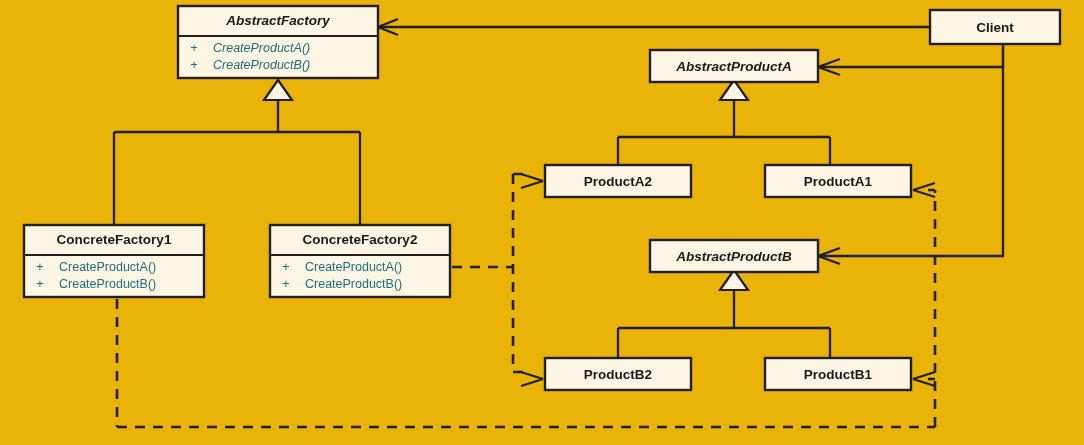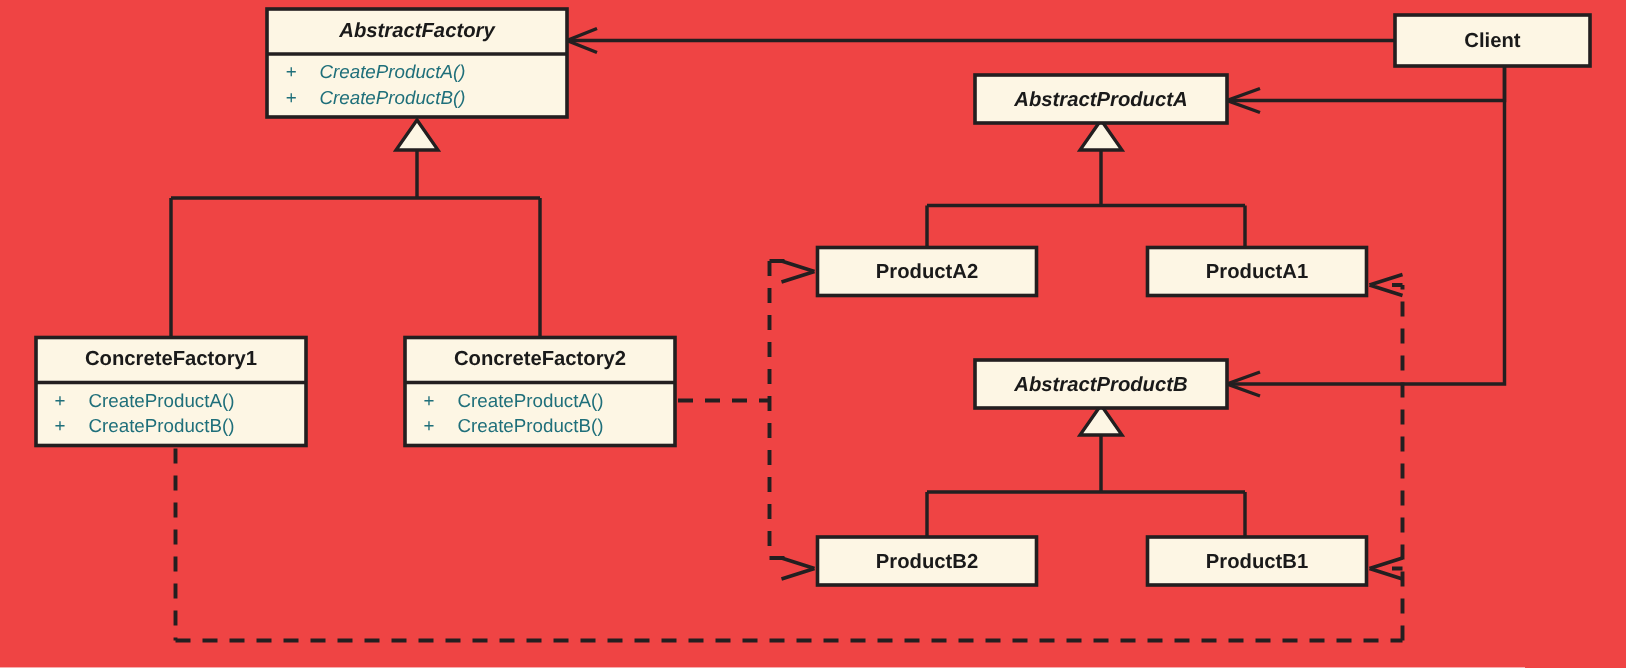--- a/index.html
+++ b/index.html
@@ -4,21 +4,21 @@
 <style>
   html, body {
     margin: 0;
     padding: 0;
     background: #ffffff;
   }
   #diagram-root {
     position: relative;
     width: 1084px;
     height: 445px;
-    background: #ef4444;
+    background: #eab308;
     font-family: "Liberation Sans", sans-serif;
     overflow: hidden;
   }
   svg#uml-canvas {
     position: absolute;
     top: 0;
     left: 0;
     width: 1084px;
     height: 445px;
     display: block;

